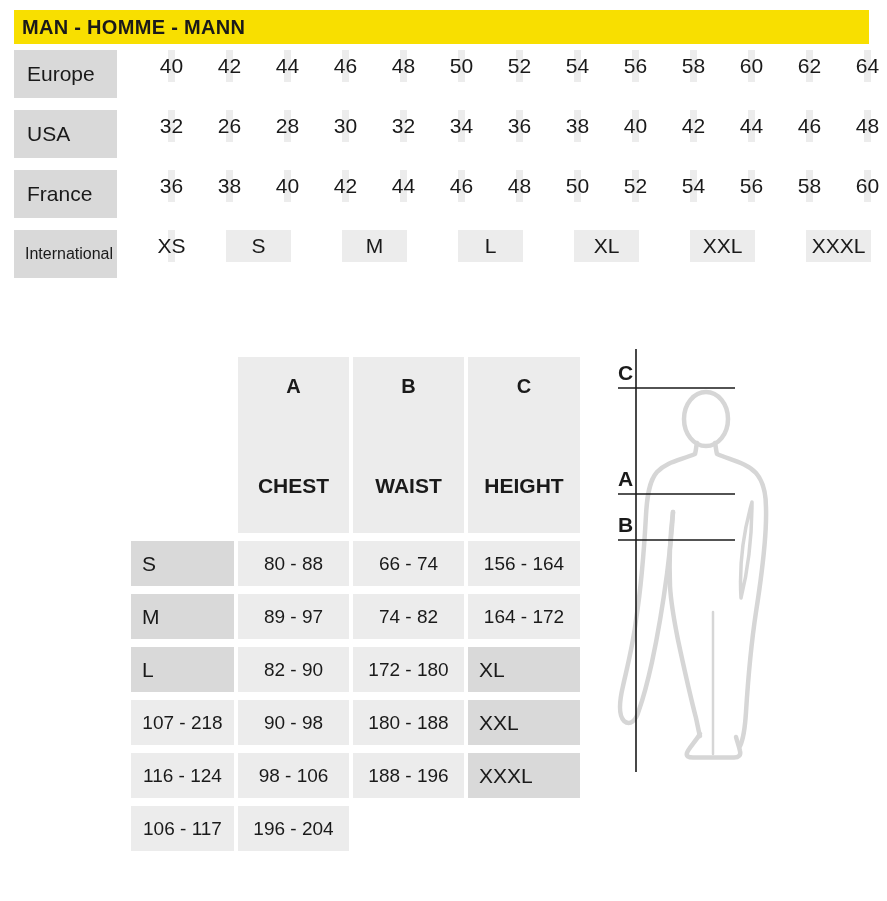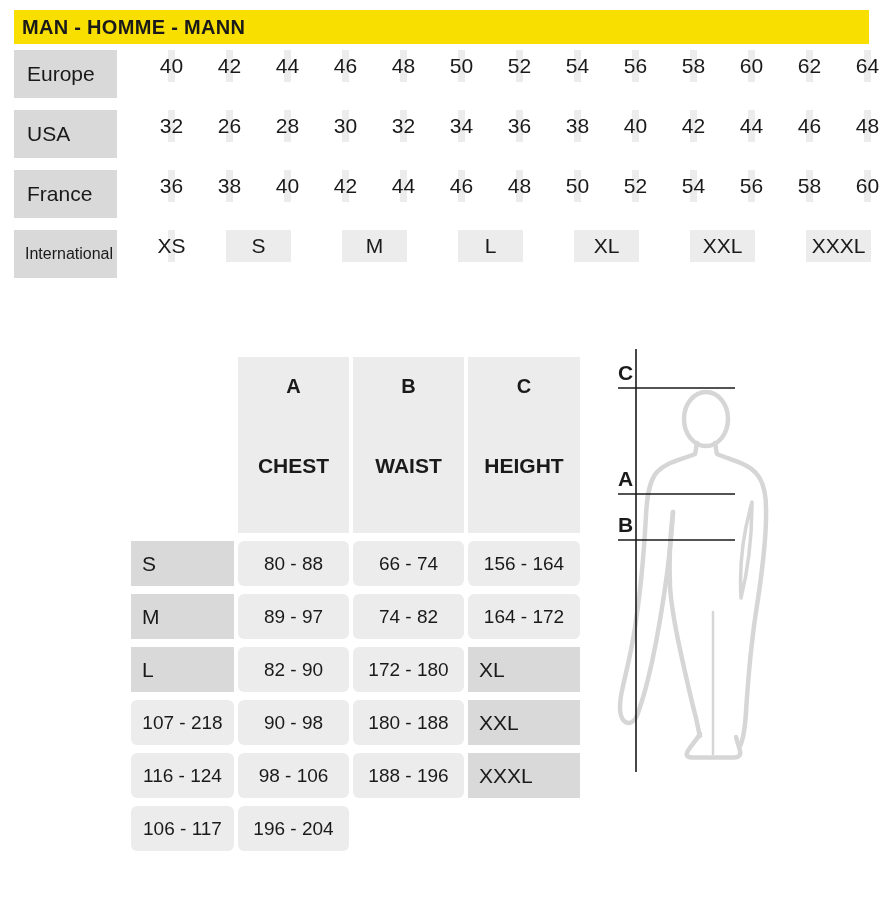--- a/index.html
+++ b/index.html
@@ -42,28 +42,28 @@
     display:grid;grid-template-columns:103px 111px 111px 112px;
     grid-template-rows:176px repeat(6,45px);
     column-gap:4px;row-gap:8px;
   }
   .meas .blank{background:transparent;}
   .meas .hdr{
     background:var(--cell-light);display:flex;flex-direction:column;
     align-items:center;padding-top:18px;box-sizing:border-box;
   }
   .meas .hdr .letter{font-weight:bold;font-size:20px;}
-  .meas .hdr .name{font-weight:bold;font-size:21px;margin-top:56px;}
+  .meas .hdr .name{font-weight:bold;font-size:21px;margin-top:76px;}
   .meas .rlbl{
     background:var(--cell-dark);display:flex;align-items:center;
     padding-left:11px;box-sizing:border-box;font-size:21px;
   }
   .meas .mval{
     background:var(--cell-light);display:flex;align-items:center;
-    justify-content:center;font-size:19px;border-radius:6px;
+    justify-content:center;font-size:19px;
   }
   
   .diagram{position:absolute;left:600px;top:340px;}
   .sil{stroke:var(--silhouette);fill:none;stroke-linecap:round;stroke-linejoin:round;}
   .mline{stroke:var(--ink);}
   .dlabel{font-family:"Liberation Sans", sans-serif;font-weight:bold;font-size:21px;fill:var(--ink);}
 </style>
 </head>
 <body>
 

